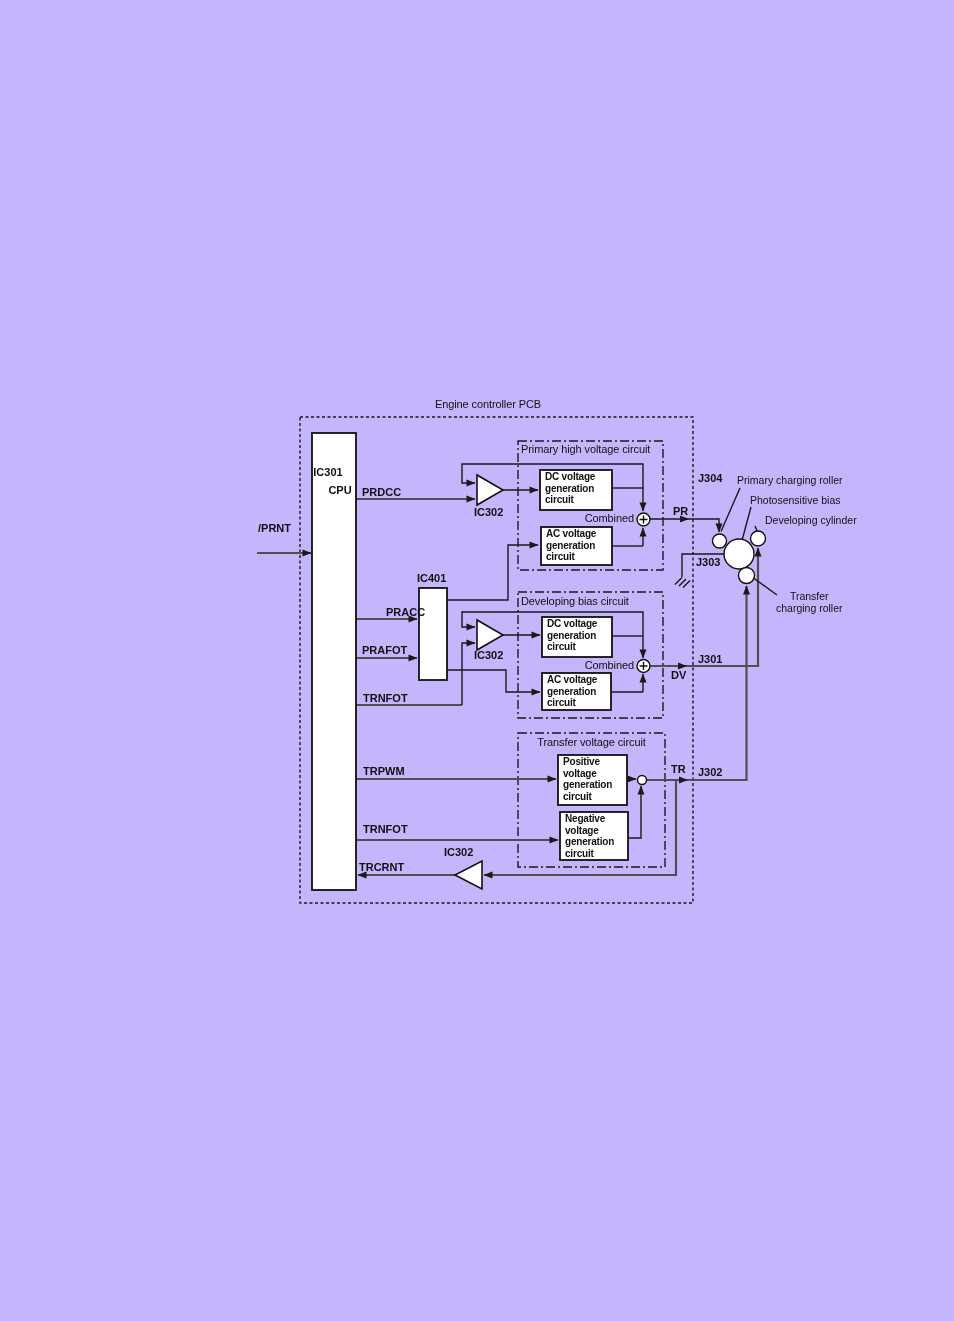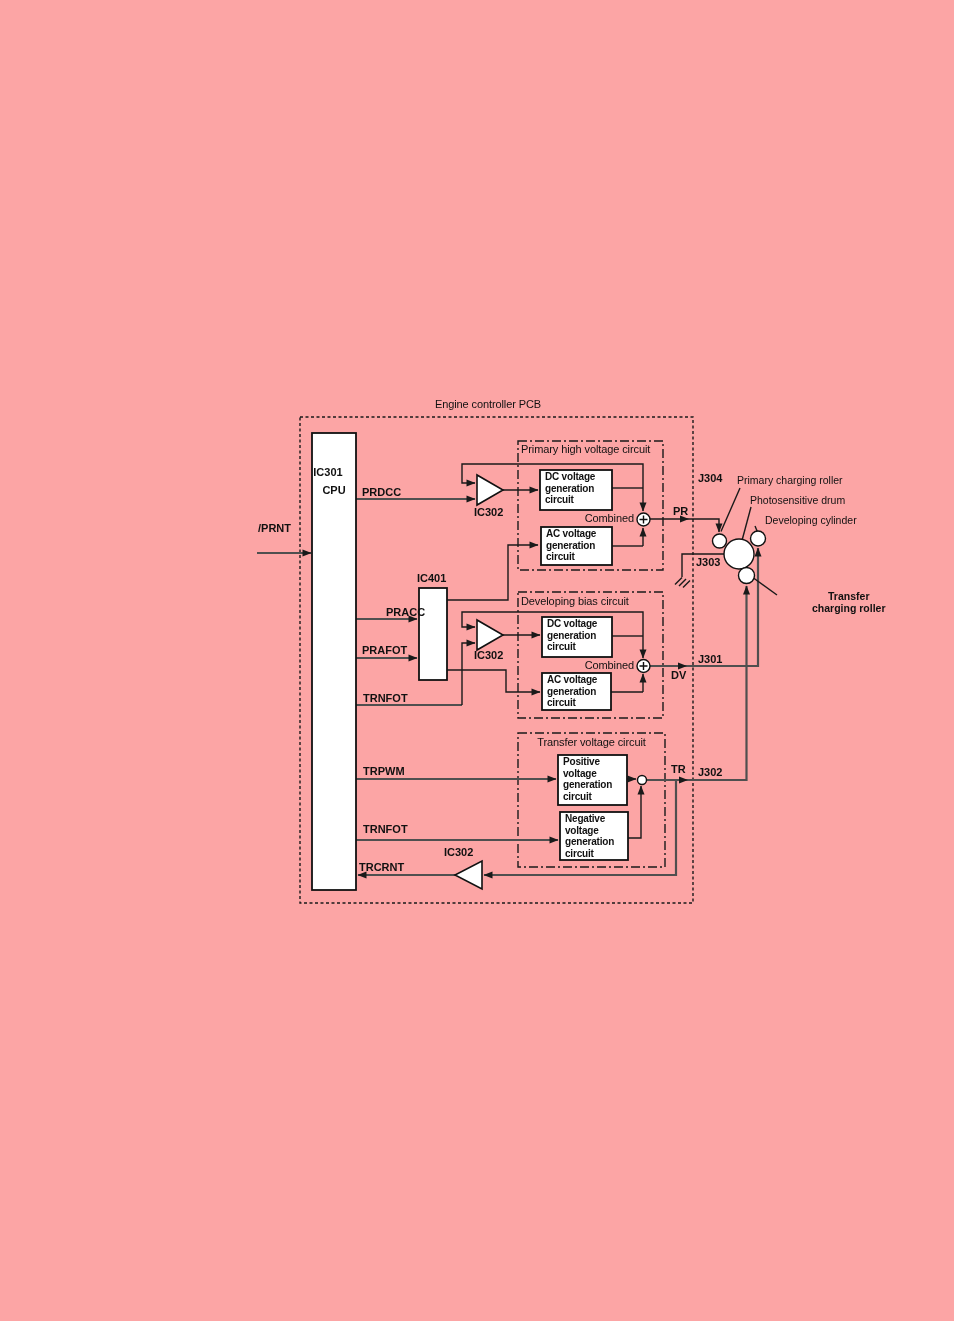--- a/index.html
+++ b/index.html
@@ -1,16 +1,16 @@
 <!DOCTYPE html>
 <html><head>
 <meta charset="utf-8">
 <style>
   html,body{margin:0;padding:0;background:#ffffff;}
-  #page{position:relative;width:954px;height:1321px;background:#fca5a5;overflow:hidden;
+  #page{position:relative;width:954px;height:1321px;background:#c4b5fd;overflow:hidden;
         font-family:"Liberation Sans",sans-serif;color:#111;}
   #diagram-svg{position:absolute;left:0;top:0;}
   .lbl{position:absolute;font:bold 11px "Liberation Sans",sans-serif;color:#111;white-space:nowrap;}
   .lbl-n{position:absolute;font:11px "Liberation Sans",sans-serif;color:#111;white-space:nowrap;letter-spacing:-0.1px;}
   .comp{position:absolute;font:10.5px "Liberation Sans",sans-serif;color:#111;white-space:nowrap;text-align:center;}
   .boxtxt{position:absolute;font:bold 10px/11.5px "Liberation Sans",sans-serif;color:#111;white-space:nowrap;letter-spacing:-0.2px;}
   .ctr{text-align:center;}
   .rt{text-align:right;}
 </style>
 </head>
@@ -112,21 +112,21 @@
       <circle cx="719.5" cy="541" r="7"></circle>
       <circle cx="739" cy="554" r="15"></circle>
       <circle cx="758" cy="538.5" r="7.5"></circle>
       <circle cx="746.5" cy="575.5" r="8"></circle>
     </g>
   </svg>
 
   <div class="lbl-n ctr" style="left:408px;top:398px;width:160px;">Engine controller PCB</div>
 
   <div class="lbl ctr" style="left:312px;top:466px;width:32px;">IC301</div>
-  <div class="lbl ctr" style="left:312px;top:484px;width:44px;">CPU</div>
+  <div class="lbl ctr" style="left:312px;top:484px;width:56px;">CPU</div>
 
   <div class="lbl" style="left:258px;top:522px;">/PRNT</div>
   <div class="lbl" style="left:362px;top:486px;">PRDCC</div>
   <div class="lbl" style="left:362px;top:606px;padding-left:24px;">PRACC</div>
   <div class="lbl" style="left:362px;top:644px;">PRAFOT</div>
   <div class="lbl" style="left:363px;top:692px;">TRNFOT</div>
   <div class="lbl" style="left:363px;top:765px;">TRPWM</div>
   <div class="lbl" style="left:363px;top:823px;">TRNFOT</div>
   <div class="lbl" style="left:359px;top:861px;">TRCRNT</div>
 
@@ -178,20 +178,20 @@
     <div>Negative</div>
     <div>voltage</div>
     <div>generation</div>
     <div>circuit</div>
   </div>
 
   <div class="lbl-n rt" style="left:574px;top:512px;width:60px;">Combined</div>
   <div class="lbl-n rt" style="left:574px;top:659px;width:60px;">Combined</div>
 
   <div class="comp" style="left:737px;top:474px;">Primary charging roller</div>
-  <div class="comp" style="left:750px;top:494px;">Photosensitive drum</div>
+  <div class="comp" style="left:750px;top:494px;">Photosensitive bias</div>
   <div class="comp" style="left:753px;top:514px;margin-left:12px;">Developing cylinder</div>
-  <div class="comp" style="left:812px;top:590px;font-weight:bold;">
+  <div class="comp" style="left:776px;top:590px;">
     <div>Transfer</div>
     <div>charging roller</div>
   </div>
 
 </div>
 
 </body></html>

